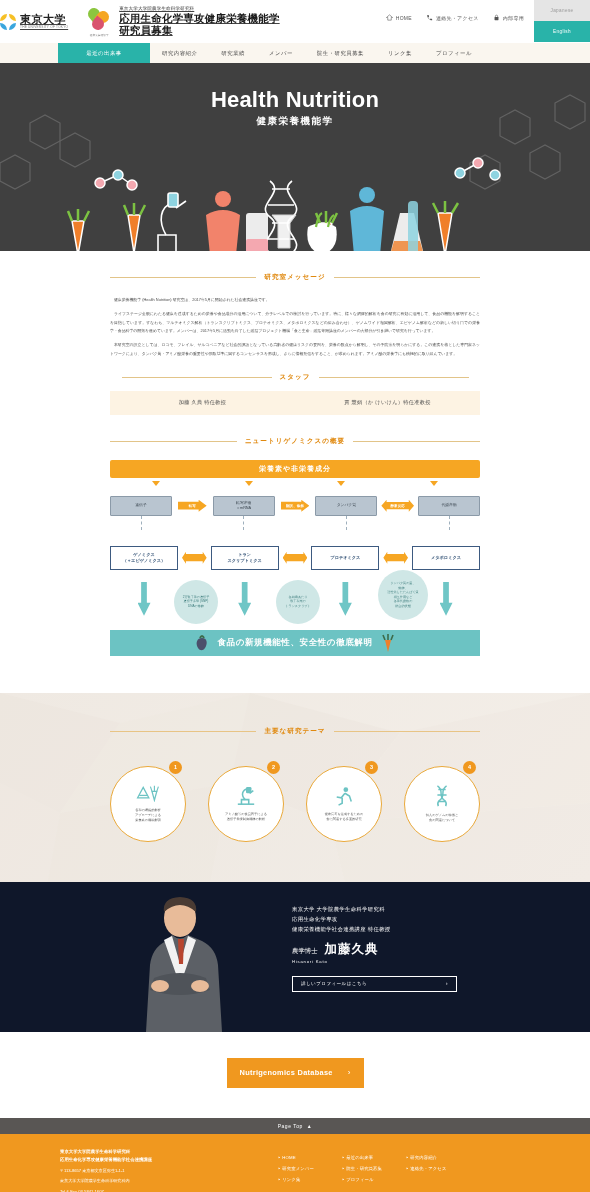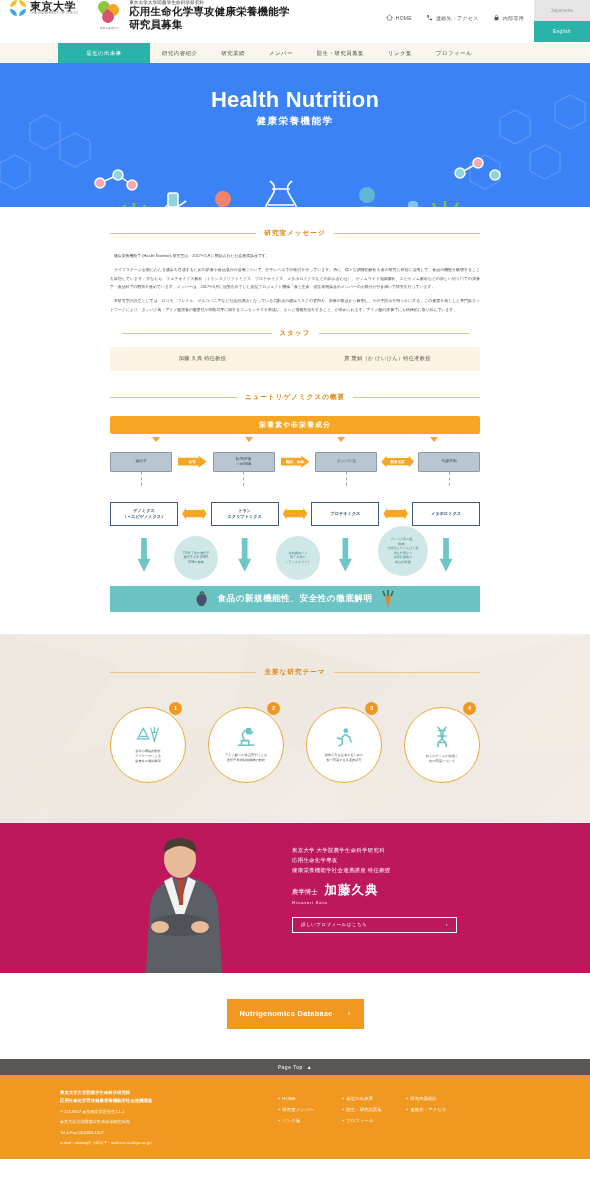--- a/index.html
+++ b/index.html
@@ -8,22 +8,22 @@
     font-family:"Liberation Sans","DejaVu Sans",sans-serif;
     background:#ffffff;
     color:#444;
     font-size:10px;
     -webkit-font-smoothing:antialiased;
   }
   .page { width:590px; position:relative; overflow:hidden; }
 
   
   .header {
-    height:43px; background:#fff; display:flex; align-items:flex-start;
-    position:relative; padding-left:10px;
+    height:43px; background:#fff; display:flex; align-items:center;
+    position:relative; padding-left:0;text-decoration:underline;
   }
   .utokyo-logo { display:flex; align-items:center; gap:4px; }
   .utokyo-mark { width:16px; height:16px; position:relative; }
   .utokyo-mark .q { position:absolute; width:7px; height:7px; border-radius:50%; }
   .utokyo-name { line-height:1.05; }
   .utokyo-name .jp { font-size:11px; font-weight:bold; color:#222; letter-spacing:.5px; }
   .utokyo-name .en { font-size:3.2px; color:#777; letter-spacing:.2px; display:block; }
 
   .lab-logo { display:flex; align-items:center; gap:7px; margin-left:18px; }
   .lab-mark { width:26px; height:30px; position:relative; }
@@ -46,21 +46,21 @@
 
   
   .nav { height:20px; background:#faf6ef; display:flex; align-items:stretch; padding-left:58px; }
   .nav-item {
     display:flex; align-items:center; justify-content:center;
     font-size:5.4px; color:#4a4a4a; letter-spacing:.5px; padding:0 12px;
   }
   .nav-item.active { background:#29b3a9; color:#fff; width:92px; }
 
   
-  .hero { height:144px; background:#3b82f6; position:relative; overflow:hidden; }
+  .hero { height:188px; background:#404040; position:relative; overflow:hidden; }
   .hero-title { position:absolute; left:0; right:0; top:24px; text-align:center; }
   .hero-title .en { font-size:22px; font-weight:bold; color:#fff; letter-spacing:.2px; }
   .hero-title .jp { font-size:9.5px; font-weight:bold; color:#fff; letter-spacing:1.5px; display:block; margin-top:2px;}
   .hexgrid { position:absolute; inset:0; opacity:.35; }
 
   
   .section-title { display:flex; align-items:center; justify-content:center; gap:8px; margin:0 auto; }
   .section-title .line { height:1px; background:#e2c489; flex:1; max-width:150px; }
   .section-title .txt { font-size:6.6px; font-weight:bold; color:#e0890f; letter-spacing:1px; white-space:nowrap;}
 
@@ -70,21 +70,21 @@
   .msg-block { padding-top:22px; }
   .msg-body { margin-top:14px; font-size:3.9px; line-height:2.25; color:#4d4d4d; text-align:justify; }
   .msg-body p { margin-bottom:5px; text-indent:1em; }
 
   
   .staff-block { margin-top:14px; }
   .staff-box { margin-top:9px; background:#fdf3e3; height:24px; display:flex; align-items:center; }
   .staff-name { flex:1; text-align:center; font-size:5.2px; color:#4a4a4a; letter-spacing:.3px; }
 
   
-  .diagram-block { margin-top:22px; padding-bottom:22px; }
+  .diagram-block { margin-top:22px; padding-bottom:37px; }
   .diagram { margin-top:14px; position:relative; }
   .nutri-bar { height:18px; background:#f6a623; border-radius:2px; display:flex;
      align-items:center; justify-content:center; color:#fff; font-size:7px; font-weight:bold; letter-spacing:1px; }
   .row-flow { display:flex; align-items:center; margin-top:10px; gap:0; }
   .cell { width:62px; height:20px; background:#b9c5d0; border:1px solid #8b9aa8;
      display:flex; align-items:center; justify-content:center; text-align:center;
      font-size:3.8px; color:#3b4650; line-height:1.25; border-radius:1px; }
   .flow-arrow { flex:1; display:flex; align-items:center; justify-content:center; position:relative; height:12px; }
   .flow-arrow .lbl { position:relative; z-index:2; font-size:3.4px; color:#fff; font-weight:bold; letter-spacing:.2px; }
   .arrow-right { position:absolute; left:6px; right:6px; top:0; bottom:0; background:#f6a623;
@@ -118,21 +118,21 @@
   .circ-wrap { position:relative; width:76px; }
   .circ { width:76px; height:76px; border-radius:50%; background:#fff; border:1.2px solid #eaa93a;
      display:flex; flex-direction:column; align-items:center; justify-content:center; gap:4px; padding:8px;}
   .circ .ic { color:#6cc3c3; }
   .circ .lbl { font-size:3.2px; line-height:1.5; color:#5a5a5a; text-align:center; }
   .badge { position:absolute; top:-5px; right:4px; width:13px; height:13px; border-radius:50%;
      background:#f0981f; color:#fff; font-size:5.5px; display:flex; align-items:center; justify-content:center;
      font-weight:bold; }
 
   
-  .profile { background:#be185d; height:150px; position:relative; display:flex; align-items:center; }
+  .profile { background:#0f172a; height:150px; position:relative; display:flex; align-items:center; }
   .prof-photo { position:absolute; left:120px; bottom:0; width:120px; height:140px; }
   .prof-info { position:absolute; left:292px; top:22px; color:#fff; }
   .prof-info .l { font-size:5.4px; line-height:1.85; letter-spacing:.3px; display:block; }
   .prof-name { margin-top:7px; display:flex; align-items:baseline; gap:7px; }
   .prof-name .deg { font-size:6.4px; }
   .prof-name .nm { font-size:12.5px; font-weight:bold; letter-spacing:1px; }
   .prof-romaji { font-size:4.2px; letter-spacing:.8px; margin-top:1px; display:block; }
   .prof-btn { margin-top:12px; width:165px; height:16px; border:1px solid #fff;
      display:flex; align-items:center; padding:0 8px; justify-content:space-between; }
   .prof-btn span { font-size:4.6px; color:#fff; letter-spacing:.4px; }

